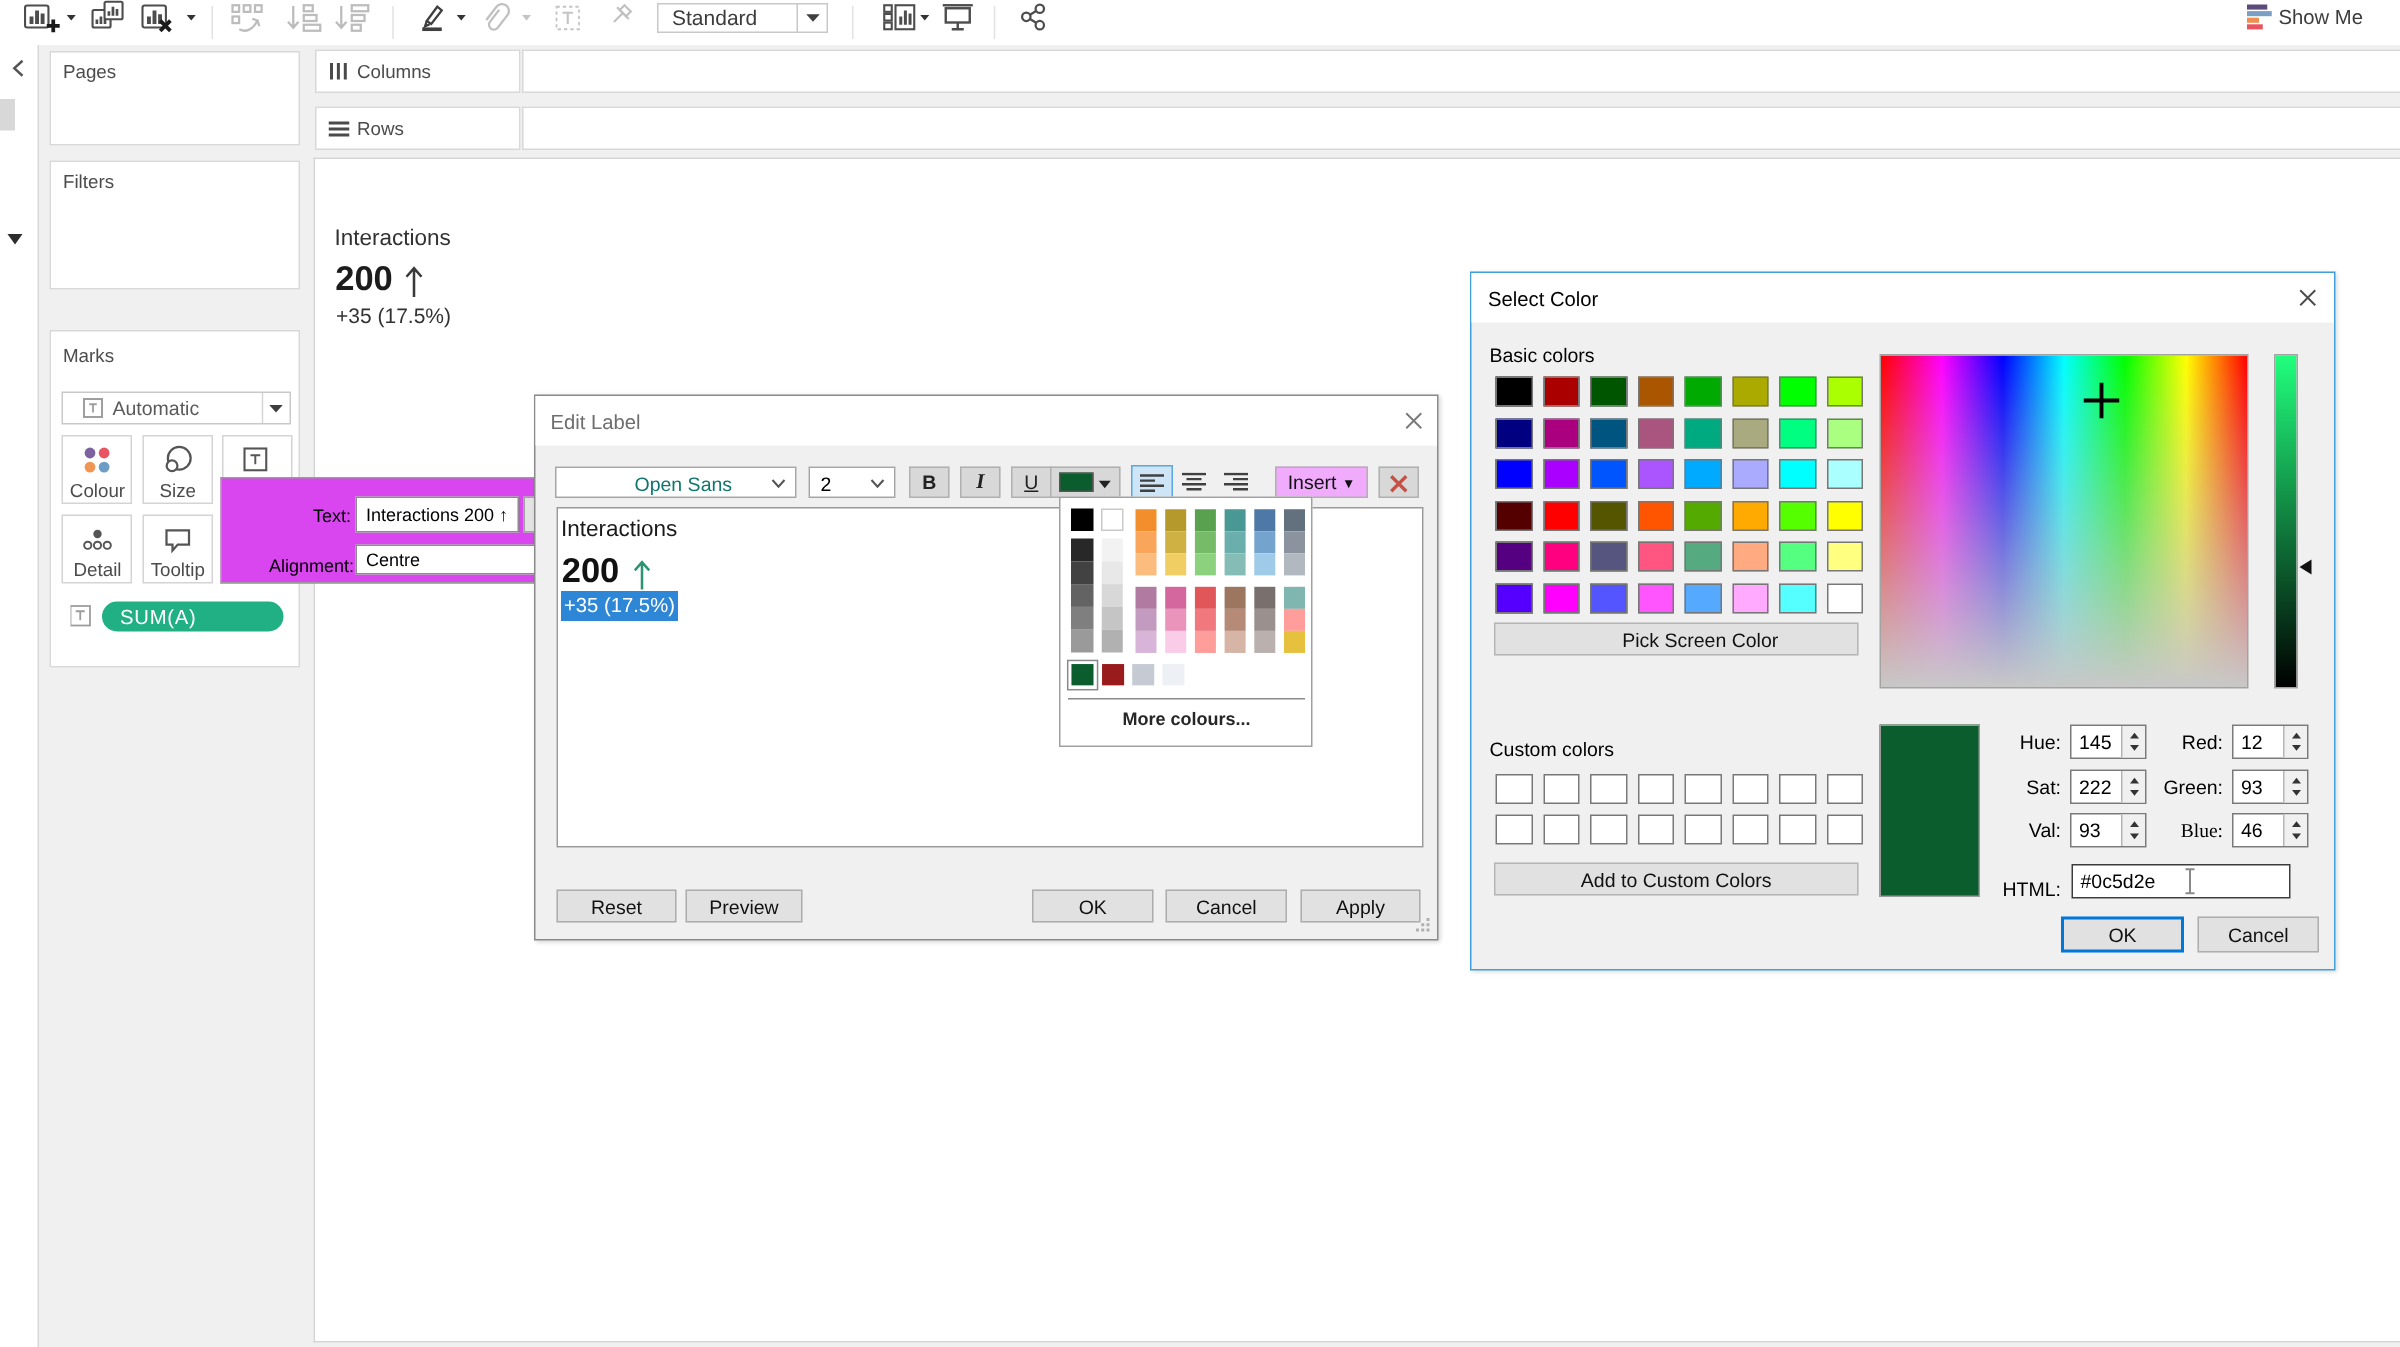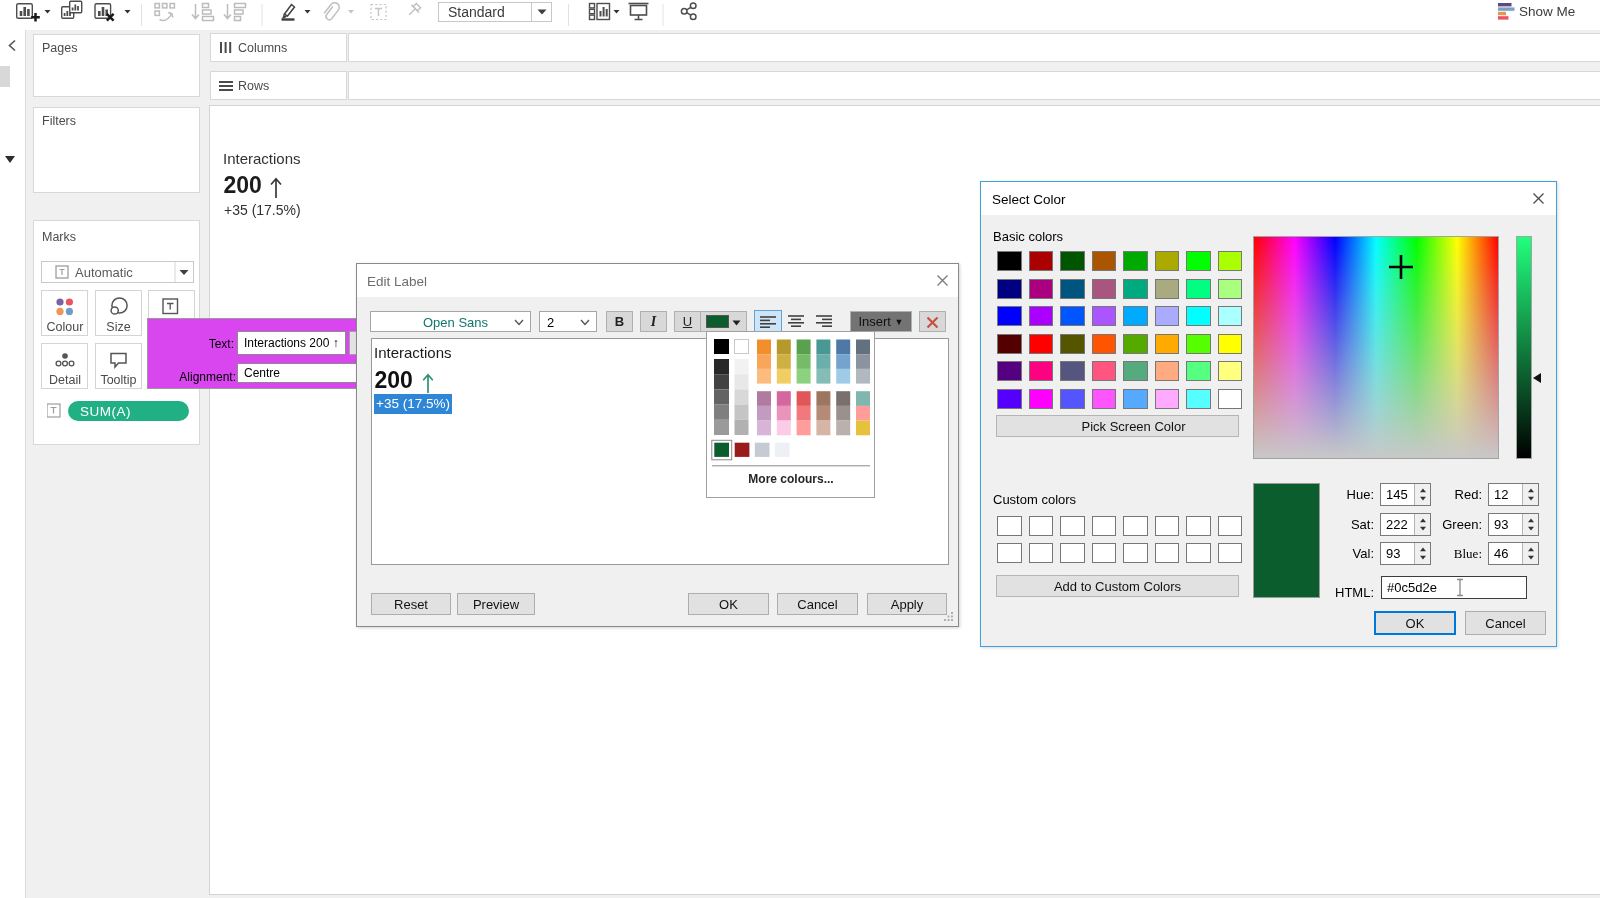--- a/index.html
+++ b/index.html
@@ -316,21 +316,21 @@
     <div style="position:absolute;left:453px;top:46px;width:28px;height:23px;">
       <svg style="position:absolute;left:6px;top:4.5px;" width="17" height="13" viewBox="0 0 17 13">
         <g stroke="#404040" stroke-width="1.6">
             <path d="M0 1 H16"></path>
             <path d="M6 4.4 H16"></path>
             <path d="M0 7.8 H16"></path>
             <path d="M6 11.2 H16"></path>
           </g>
       </svg>
     </div>
-    <div class="btn" style="position:absolute;left:493px;top:47px;width:62px;height:21px;border-color:#b0b0b0;background:#737373;">Insert&nbsp;<span style="font-size:9px;">▼</span></div>
+    <div class="btn" style="position:absolute;left:493px;top:47px;width:62px;height:21px;border-color:#b0b0b0;background:#f0abfc;">Insert&nbsp;<span style="font-size:9px;">▼</span></div>
     <div style="position:absolute;left:562px;top:47px;width:27px;height:21px;background:#d8d8d8;border:1px solid #b0b0b0;">
       <svg style="position:absolute;left:6px;top:4px;" width="13" height="13" viewBox="0 0 13 13">
         <path d="M1.5 1.5 L11.5 11.5 M11.5 1.5 L1.5 11.5" stroke="#c75041" stroke-width="2.2"></path>
       </svg>
     </div>
 
     <div style="position:absolute;left:14px;top:74px;width:578px;height:227px;background:#fff;border:1px solid #999;">
       <div style="position:absolute;left:2px;top:5px;font-size:15px;color:#1a1a1a;">Interactions</div>
       <div style="position:absolute;left:2.5px;top:28px;font-size:23px;font-weight:bold;color:#111;">200</div>
       <svg style="position:absolute;left:50px;top:33.5px;" width="12" height="21" viewBox="0 0 12 21">

